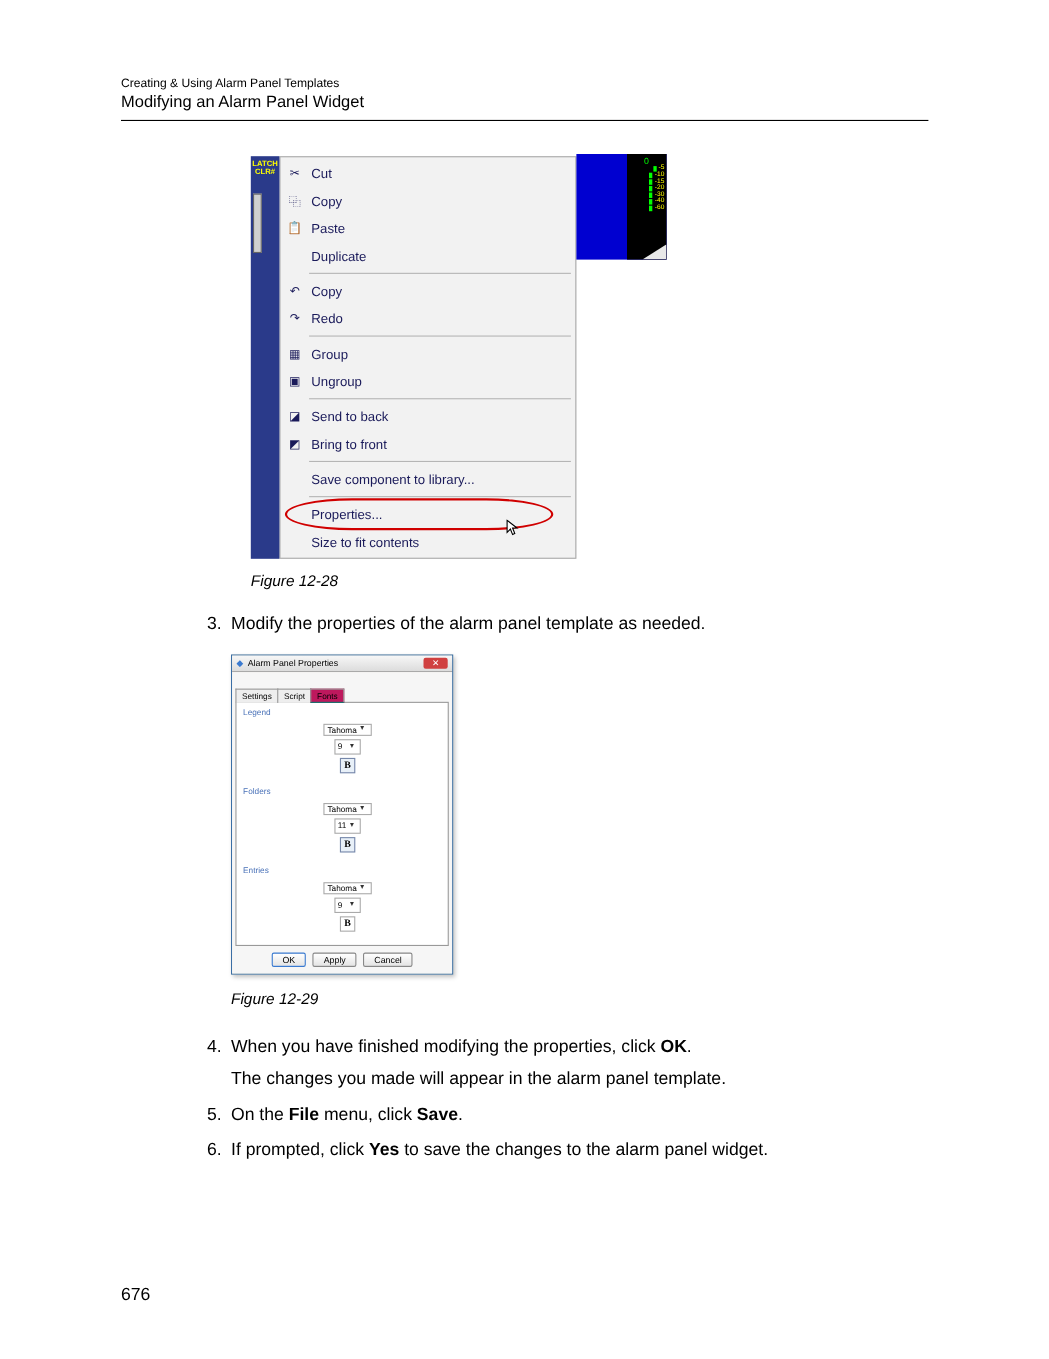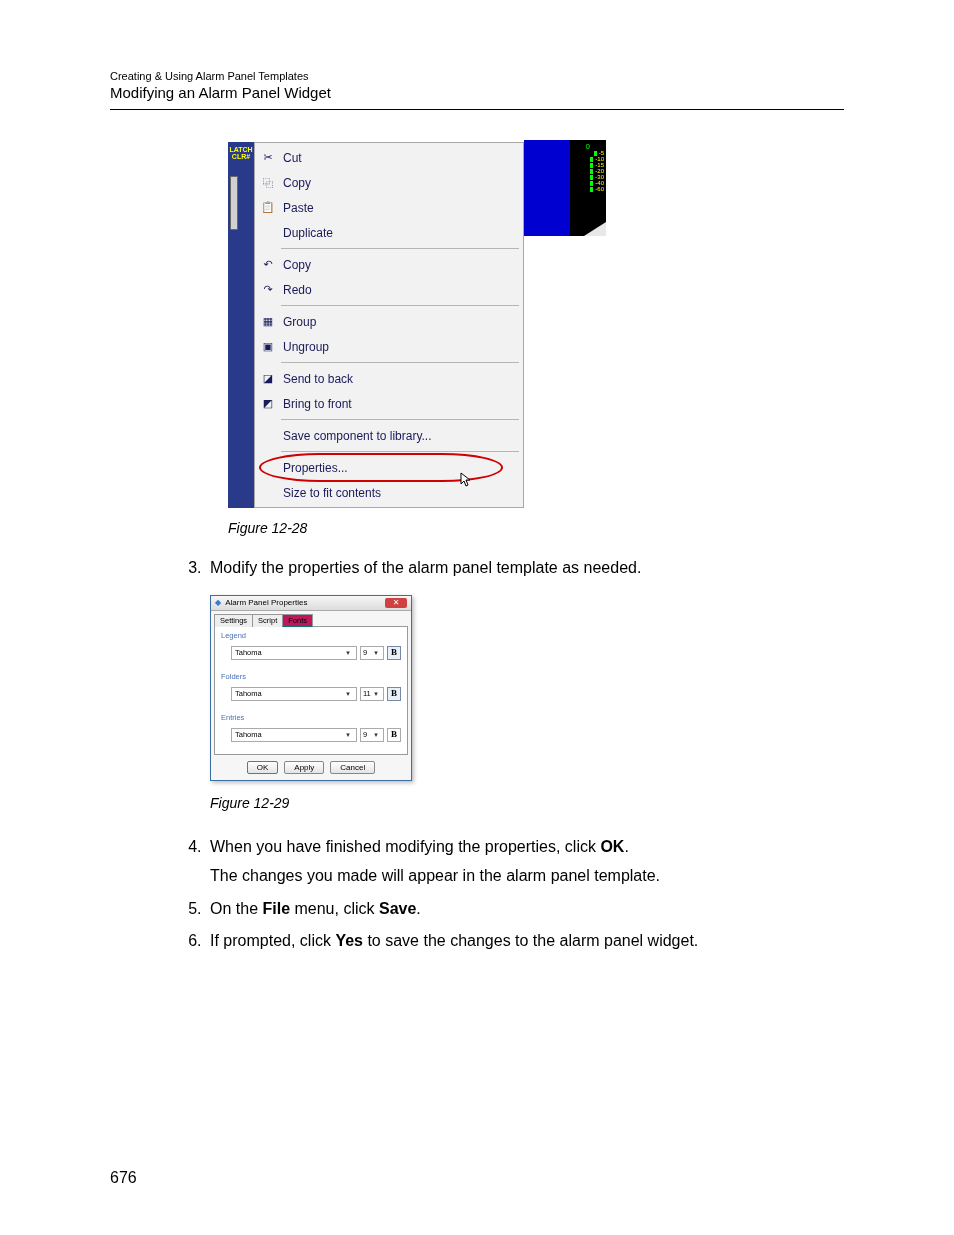--- a/index.html
+++ b/index.html
@@ -228,20 +228,21 @@
     border-radius: 2px;
     line-height: 10px;
   }
   .dlg-body {
     padding: 3px 3px 6px 3px;
     background: #f6f6f6;
   }
   .dlg-tabs {
     display: flex;
     font-size: 7.5px;
+    margin-top: 12px;
   }
   .dlg-tab {
     padding: 1px 5px;
     border: 1px solid #999;
     border-bottom: none;
     background: #eee;
     margin-right: -1px;
   }
   .dlg-tab.active {
     background: #be185d;
@@ -261,20 +262,21 @@
   .dlg-section-title {
     color: #4a72b8;
     font-size: 7.5px;
     margin-bottom: 6px;
   }
   .dlg-row {
     display: flex;
     align-items: center;
     gap: 3px;
     padding-left: 10px;
+    flex-direction: column;
   }
   .dlg-font {
     flex: 1;
     border: 1px solid #aaa;
     height: 12px;
     padding: 0 3px;
     display: flex;
     align-items: center;
     justify-content: space-between;
     background: #fff;

